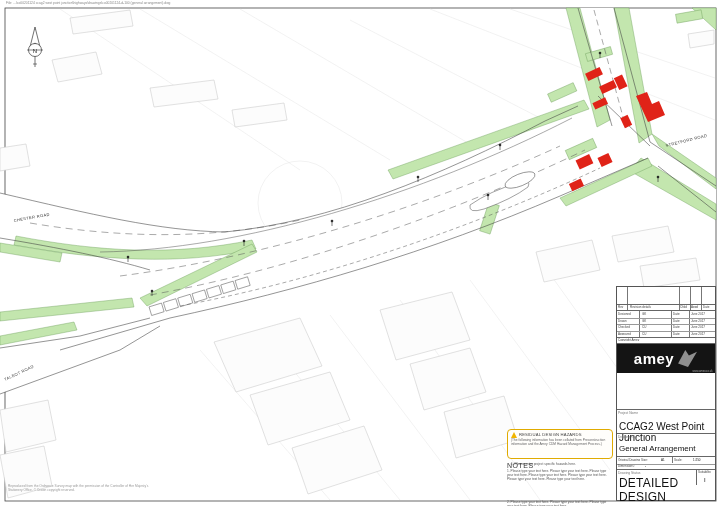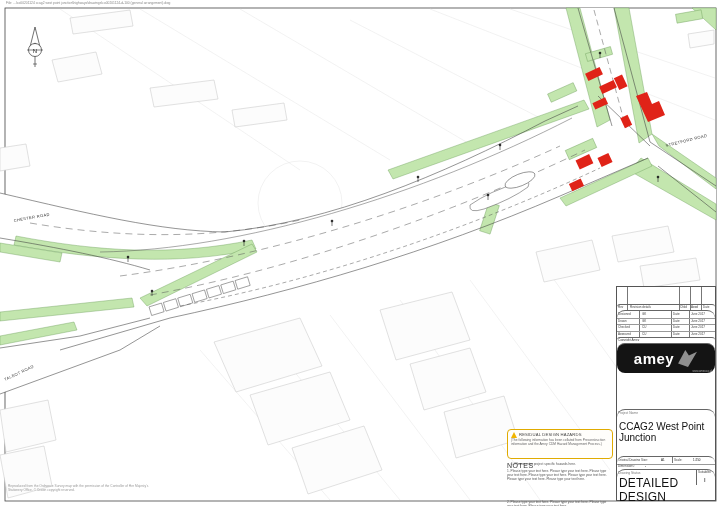--- a/index.html
+++ b/index.html
@@ -15,21 +15,21 @@
   .hz-head{display:flex;align-items:center;gap:2px;height:7px;}
   .hz-tri{width:0;height:0;border-left:3.5px solid transparent;border-right:3.5px solid transparent;border-bottom:6px solid #f0b400;position:relative;}
   .hz-title{font-size:6px;transform:scale(0.7);transform-origin:0 50%;white-space:nowrap;color:#444;letter-spacing:.2px;}
   
   .notes{left:507px;top:462px;width:106px;}
   .notes-title{font-size:7px;letter-spacing:.5px;color:#333;}
   
   .oscopy{left:8px;top:484px;width:150px;}
   
   .tb{left:616px;top:286px;width:100px;height:215px;border:1px solid #555;box-sizing:border-box;background:#fff;}
-  .sec{position:absolute;left:0;width:100%;box-sizing:border-box;border-top:1px solid #666;border-radius:8px;}
+  .sec{position:absolute;left:0;width:100%;box-sizing:border-box;border-top:1px solid #666;}
   .vline{position:absolute;top:0;bottom:0;width:1px;background:#777;}
   .rowline{position:absolute;left:0;right:0;height:1px;background:#999;}
   .cellt{position:absolute;font-size:6px;transform:scale(0.5);transform-origin:0 0;white-space:nowrap;color:#444;}
   .ameybox{background:#141414;display:flex;align-items:center;justify-content:center;gap:4px;}
   .amey-word{color:#fff;font-size:15px;font-weight:bold;letter-spacing:.5px;}
   .amey-url{position:absolute;right:2px;bottom:1px;color:#aaa;font-size:6px;transform:scale(0.45);transform-origin:100% 100%;}
   .one{font-size:8px;font-weight:bold;color:#4a4a4a;letter-spacing:.5px;}
   .trafford{font-size:6px;color:#8a8a8a;letter-spacing:1.6px;margin-top:-1px;}
   .mosaic{display:inline-block;position:relative;width:7px;height:7px;vertical-align:1px;margin-left:2px;}
   .mosaic i{position:absolute;width:3px;height:3px;}
@@ -278,20 +278,24 @@
       </svg>
       <span class="amey-url">www.amey.co.uk</span>
     </div>
 
 
     <div class="sec" style="top:122px;height:24px">
       <span class="lblt" style="position:absolute;left:1px;top:1px">Project Name</span>
       <div class="bigval" style="position:absolute;left:2px;top:11px">CCAG2 West Point Junction</div>
     </div>
 
+    <div class="sec" style="top:146px;height:23px">
+      <span class="lblt" style="position:absolute;left:1px;top:1px">Drawing Title</span>
+      <div class="bigval" style="position:absolute;left:2px;top:10px;font-size:8px">General Arrangement</div>
+    </div>
 
     <div class="sec" style="top:169px;height:13px">
       <span class="vline" style="left:55px;bottom:6.5px;top:0"></span>
       <span class="rowline" style="top:6.5px"></span>
       <span class="cellt" style="left:1px;top:0.5px">Original Drawing Size:</span>
       <span class="cellt" style="left:44px;top:0.5px;color:#111">A1</span>
       <span class="cellt" style="left:57px;top:0.5px">Scale:</span>
       <span class="cellt" style="left:76px;top:0.5px;color:#111">1:250</span>
       <span class="cellt" style="left:1px;top:7px">Dimensions:</span>
       <span class="cellt" style="left:28px;top:7px;color:#111">-</span>

